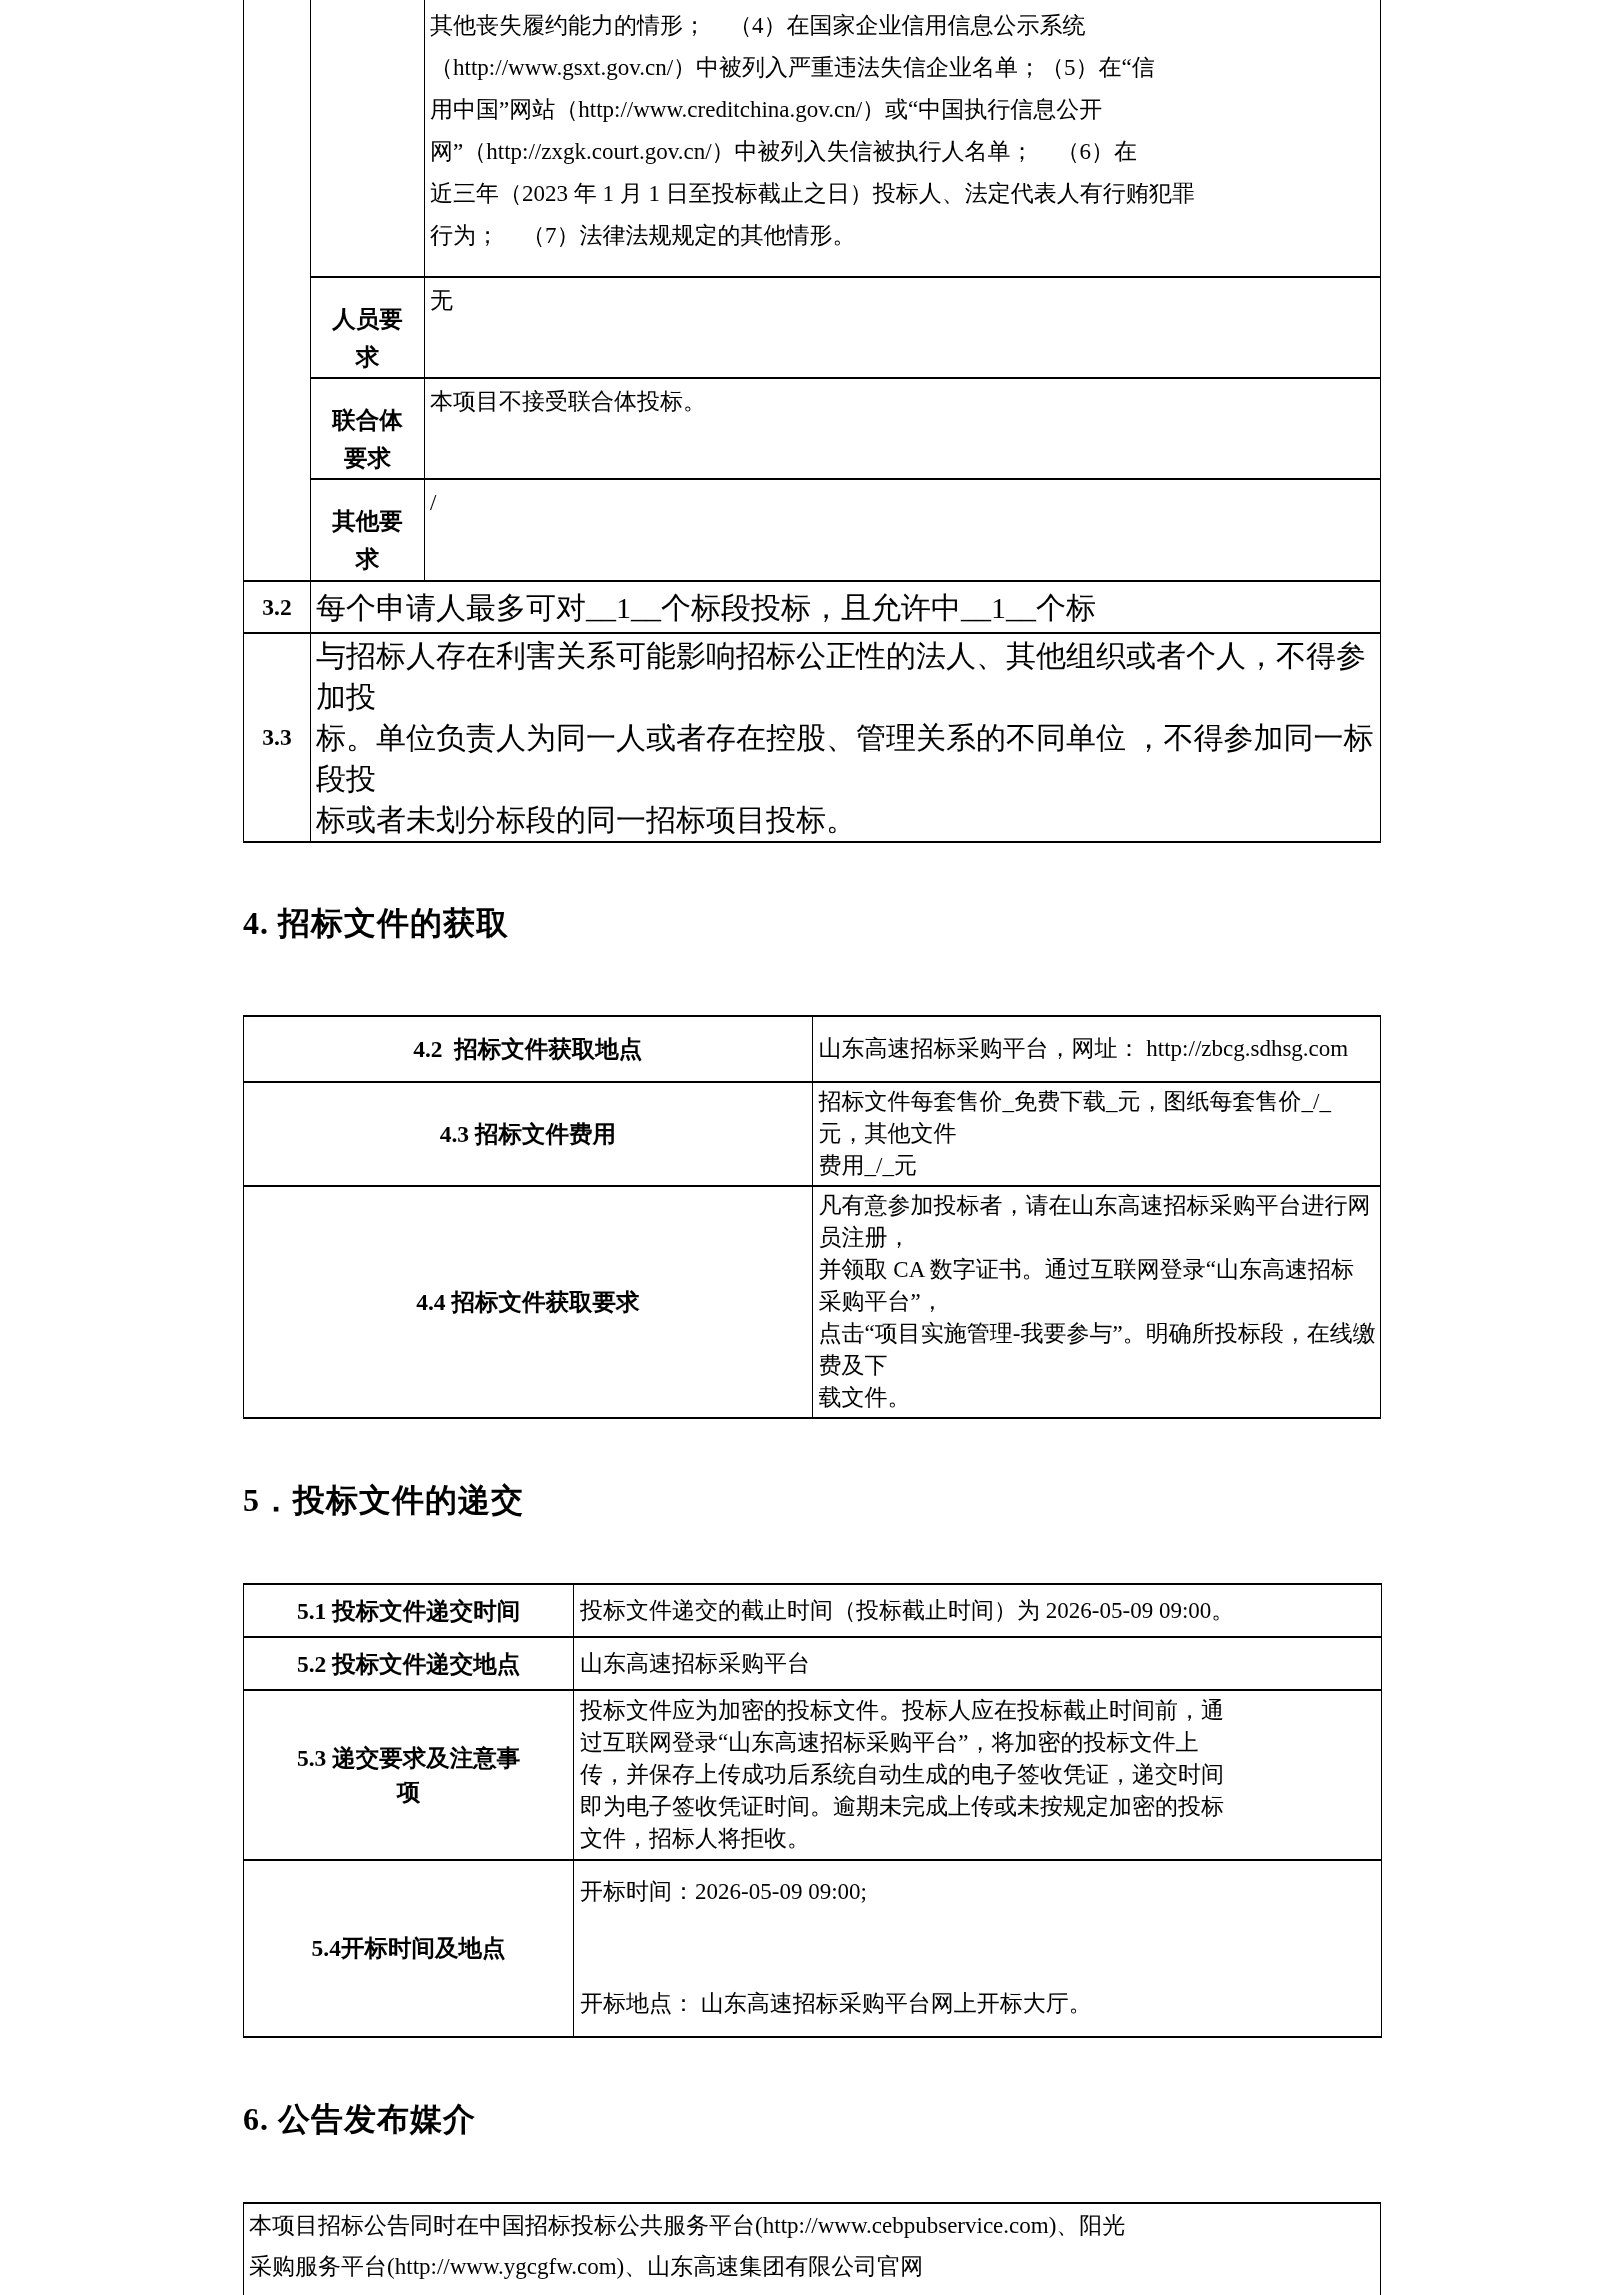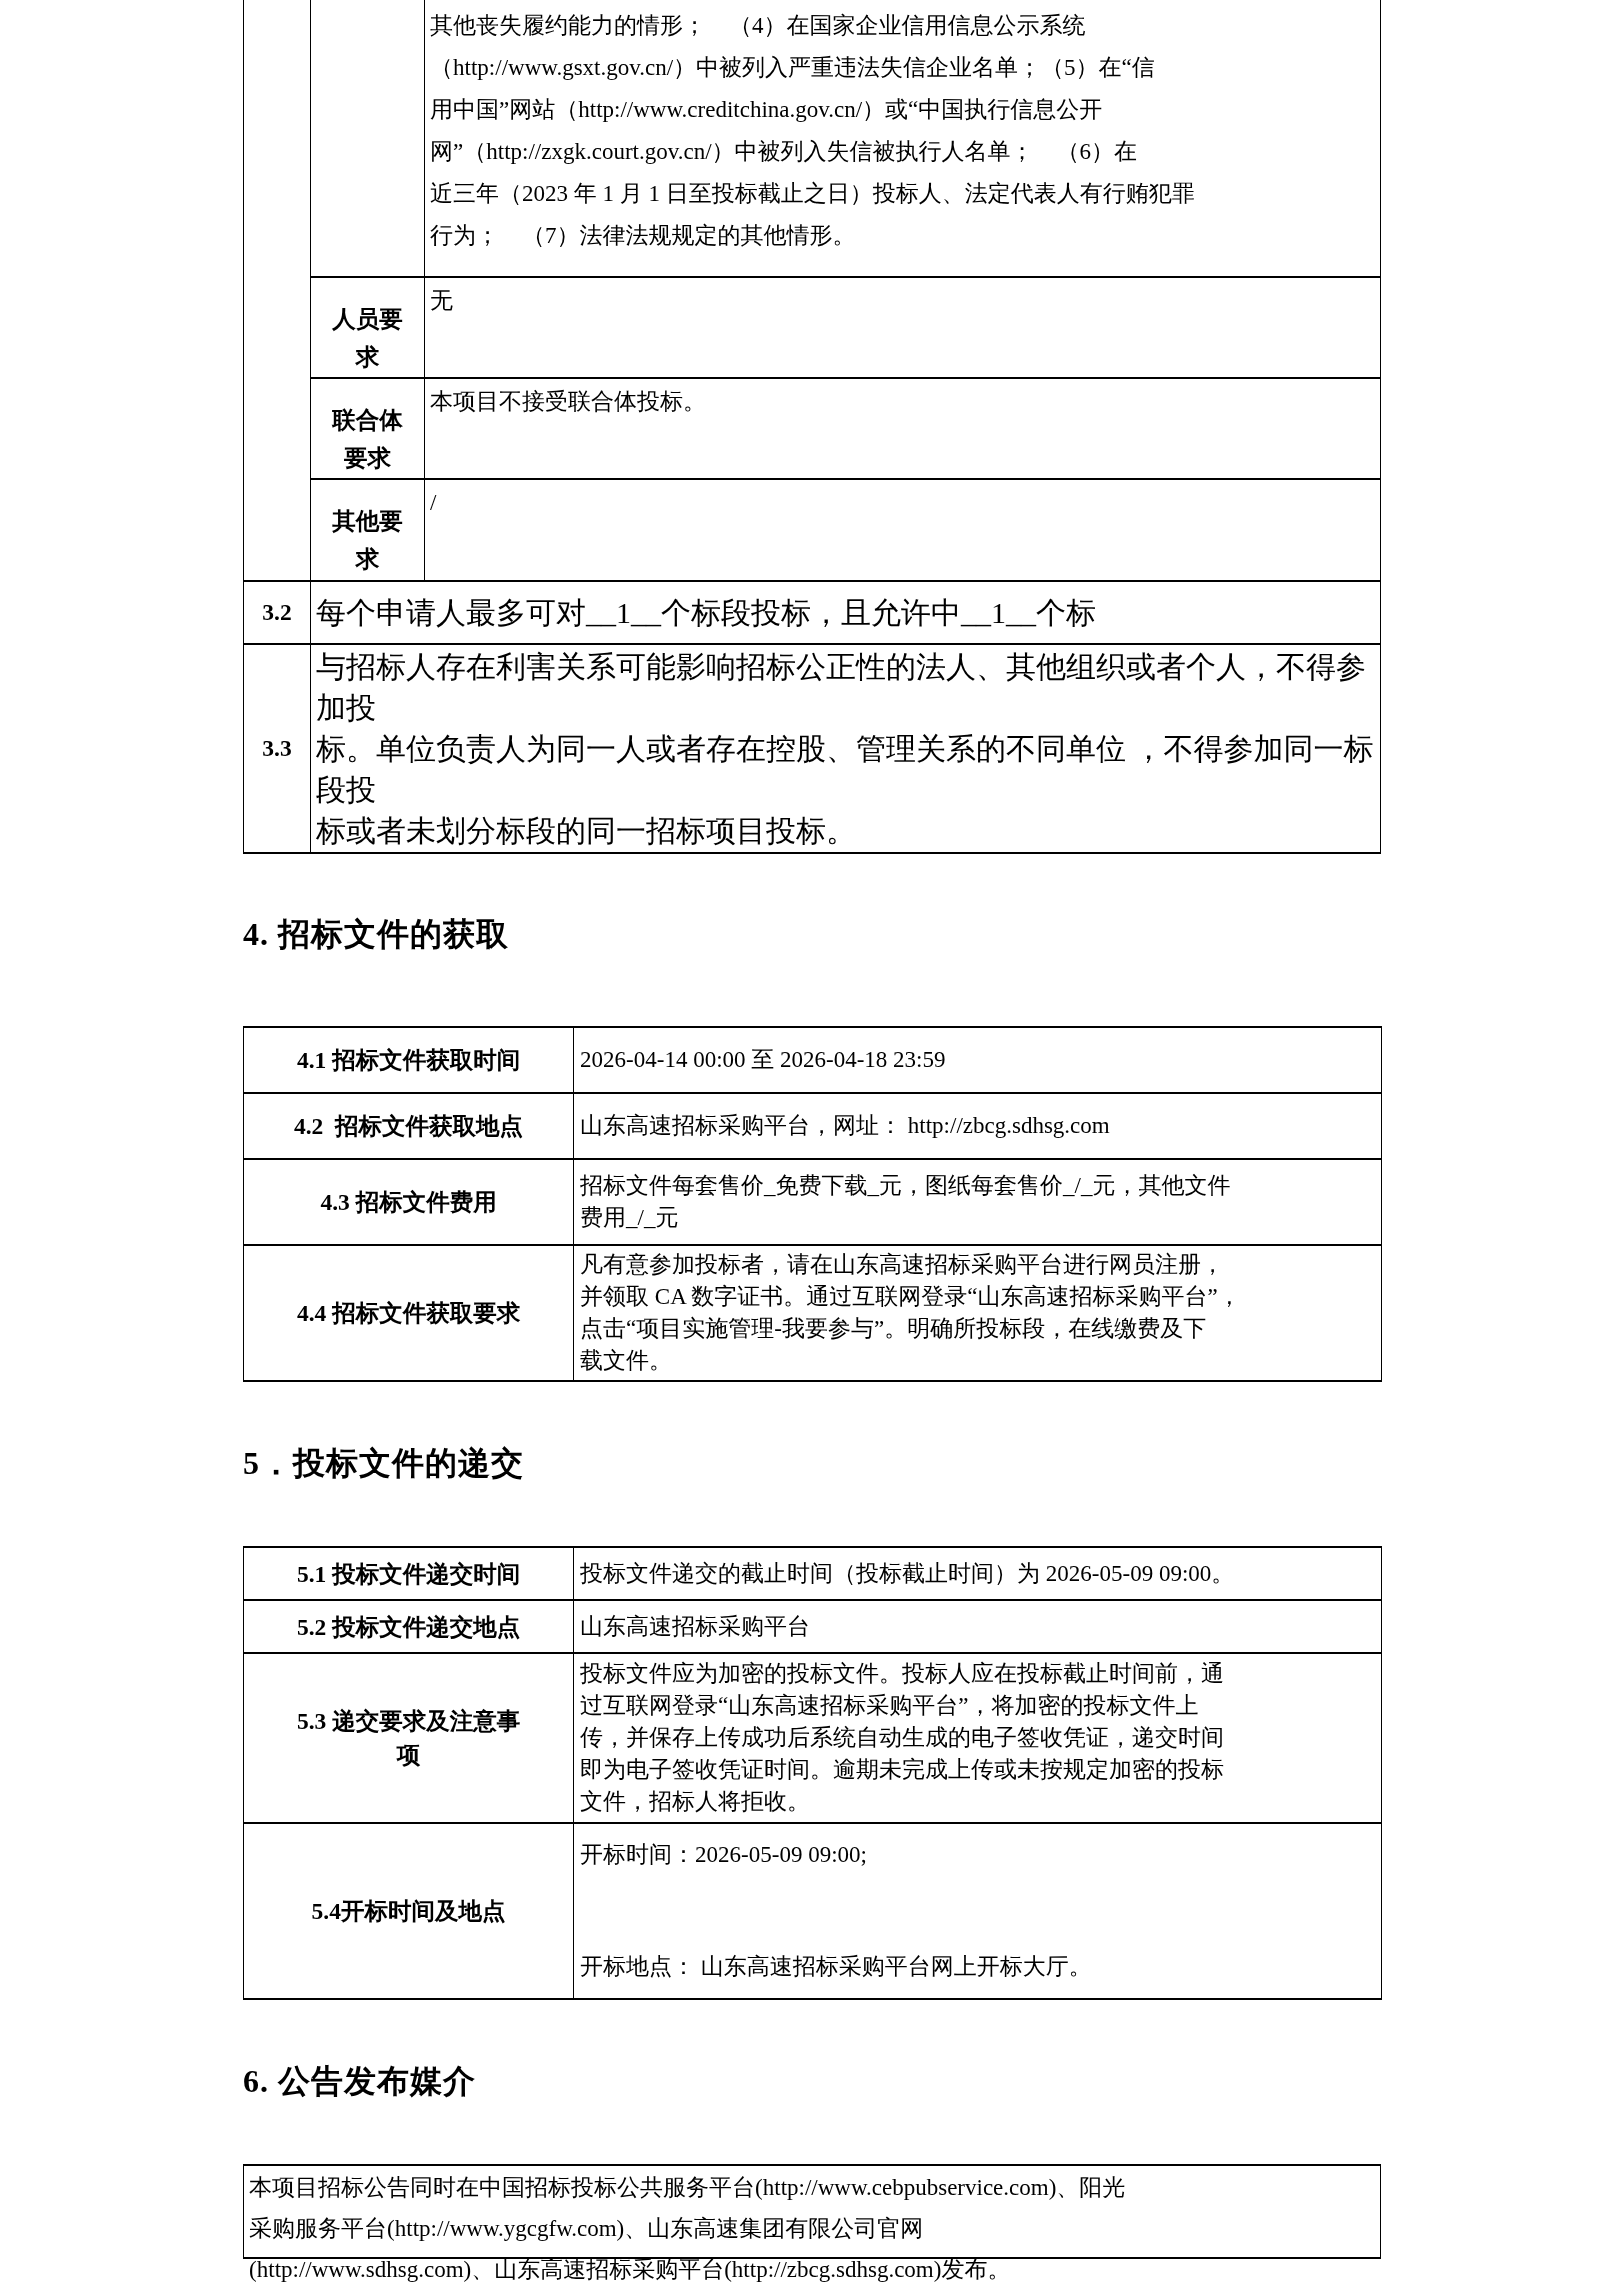--- a/index.html
+++ b/index.html
@@ -153,41 +153,37 @@
     <tr style="height:84px;">
       <td class="sublabel">联合体
 要求</td>
       <td class="subcontent">本项目不接受联合体投标。</td>
     </tr>
     <tr style="height:102px;">
       <td class="sublabel">其他要
 求</td>
       <td class="subcontent">/</td>
     </tr>
-    <tr style="height:63px;">
+    <tr style="height:52px;">
       <td class="num">3.2</td>
       <td class="numcontent" colspan="2">每个申请人最多可对__1__个标段投标，且允许中__1__个标</td>
     </tr>
     <tr style="height:134px;">
       <td class="num">3.3</td>
       <td class="numcontent" colspan="2">与招标人存在利害关系可能影响招标公正性的法人、其他组织或者个人，不得参加投
 标。单位负责人为同一人或者存在控股、管理关系的不同单位 ，不得参加同一标段投
 标或者未划分标段的同一招标项目投标。</td>
     </tr>
   </tbody>
     </table>
 
   <h2 class="h-first">4. 招标文件的获取</h2>
 
   <table class="t2">
     <tbody>
-        <tr class="row-h130">
-      <td class="col-label label">4.1 招标文件获取时间</td>
-      <td class="col-val content">2026-04-14 00:00 至 2026-04-18 23:59</td>
-    </tr>
     <tr class="row-h130">
       <td class="label">4.2  招标文件获取地点</td>
       <td class="content">山东高速招标采购平台，网址： http://zbcg.sdhsg.com</td>
     </tr>
     <tr class="row-h168">
       <td class="label">4.3 招标文件费用</td>
       <td class="content">招标文件每套售价_免费下载_元，图纸每套售价_/_元，其他文件
 费用_/_元</td>
     </tr>
     <tr class="row-h252">

